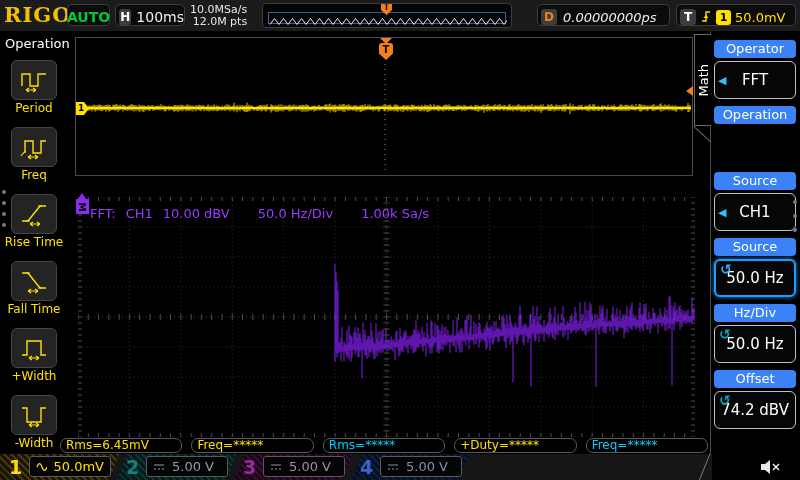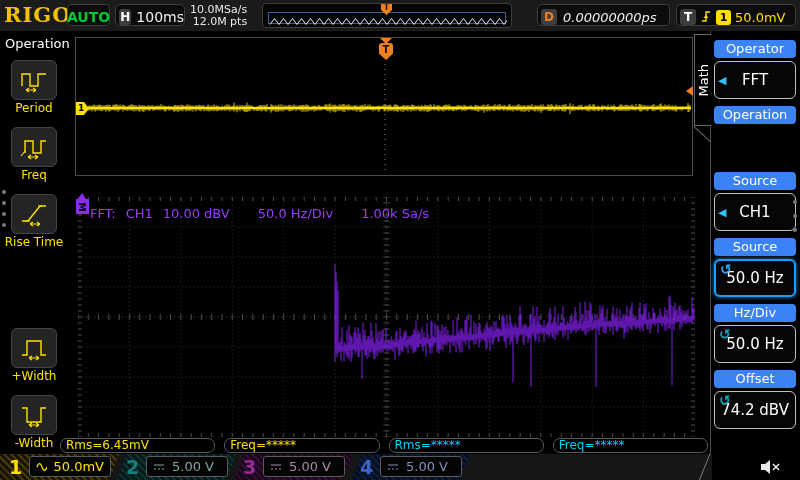--- a/index.html
+++ b/index.html
@@ -184,20 +184,30 @@
     <div class="lm-icon">
       <svg width="30" height="26" viewBox="0 0 30 26">
         <path d="M3,20 H9 L21,5 H27" stroke="#ffe000" fill="none" stroke-width="1.4"></path>
         <path d="M7,20 h4 M19,5 h4" stroke="#ffe000" stroke-width="1"></path>
         <path d="M11,23 H21 M11,23 l3,-2 M11,23 l3,2 M21,23 l-3,-2 M21,23 l-3,2" stroke="#ffe000" fill="none" stroke-width="1.2"></path>
       </svg>
     </div>
     <div class="lm-label">Rise Time</div>
   </div>
 
+  <div class="lm-item" style="top:261px">
+    <div class="lm-icon">
+      <svg width="30" height="26" viewBox="0 0 30 26">
+        <path d="M3,5 H9 L21,20 H27" stroke="#ffe000" fill="none" stroke-width="1.4"></path>
+        <path d="M7,5 h4 M19,20 h4" stroke="#ffe000" stroke-width="1"></path>
+        <path d="M9,23 H19 M9,23 l3,-2 M9,23 l3,2 M19,23 l-3,-2 M19,23 l-3,2" stroke="#ffe000" fill="none" stroke-width="1.2"></path>
+      </svg>
+    </div>
+    <div class="lm-label">Fall Time</div>
+  </div>
 
   <div class="lm-item" style="top:328px">
     <div class="lm-icon">
       <svg width="30" height="26" viewBox="0 0 30 26">
         <path d="M3,20 H8 V6 H22 V20 H27" stroke="#ffe000" fill="none" stroke-width="1.4"></path>
         <path d="M10,23 H20 M10,23 l3,-2 M10,23 l3,2 M20,23 l-3,-2 M20,23 l-3,2" stroke="#ffe000" fill="none" stroke-width="1.2"></path>
       </svg>
     </div>
     <div class="lm-label">+Width</div>
   </div>
@@ -265,20 +275,21 @@
     </div>
     <div class="m-flag">
       <span>M</span>
     </div>
   </div>
 
   <div class="measure-bar">
     <div class="m-cell m-yellow">Rms=6.45mV</div>
     <div class="m-cell m-yellow">Freq=*****</div>
     <div class="m-cell m-cyan">Rms=*****</div>
+    <div class="m-cell m-yellow">+Duty=*****</div>
     <div class="m-cell m-cyan">Freq=*****</div>
   </div>
 
   <div class="bottom-bar">
     <div class="ch-slot s1">
       <div class="ch-num">1</div>
       <div class="ch-box">
         <svg width="13" height="10">
           <path d="M1,5 C2.5,0.5 4.5,0.5 6,5 C7.5,9.5 9.5,9.5 11,5" stroke="#ffe000" fill="none" stroke-width="1.2"></path>
         </svg>

